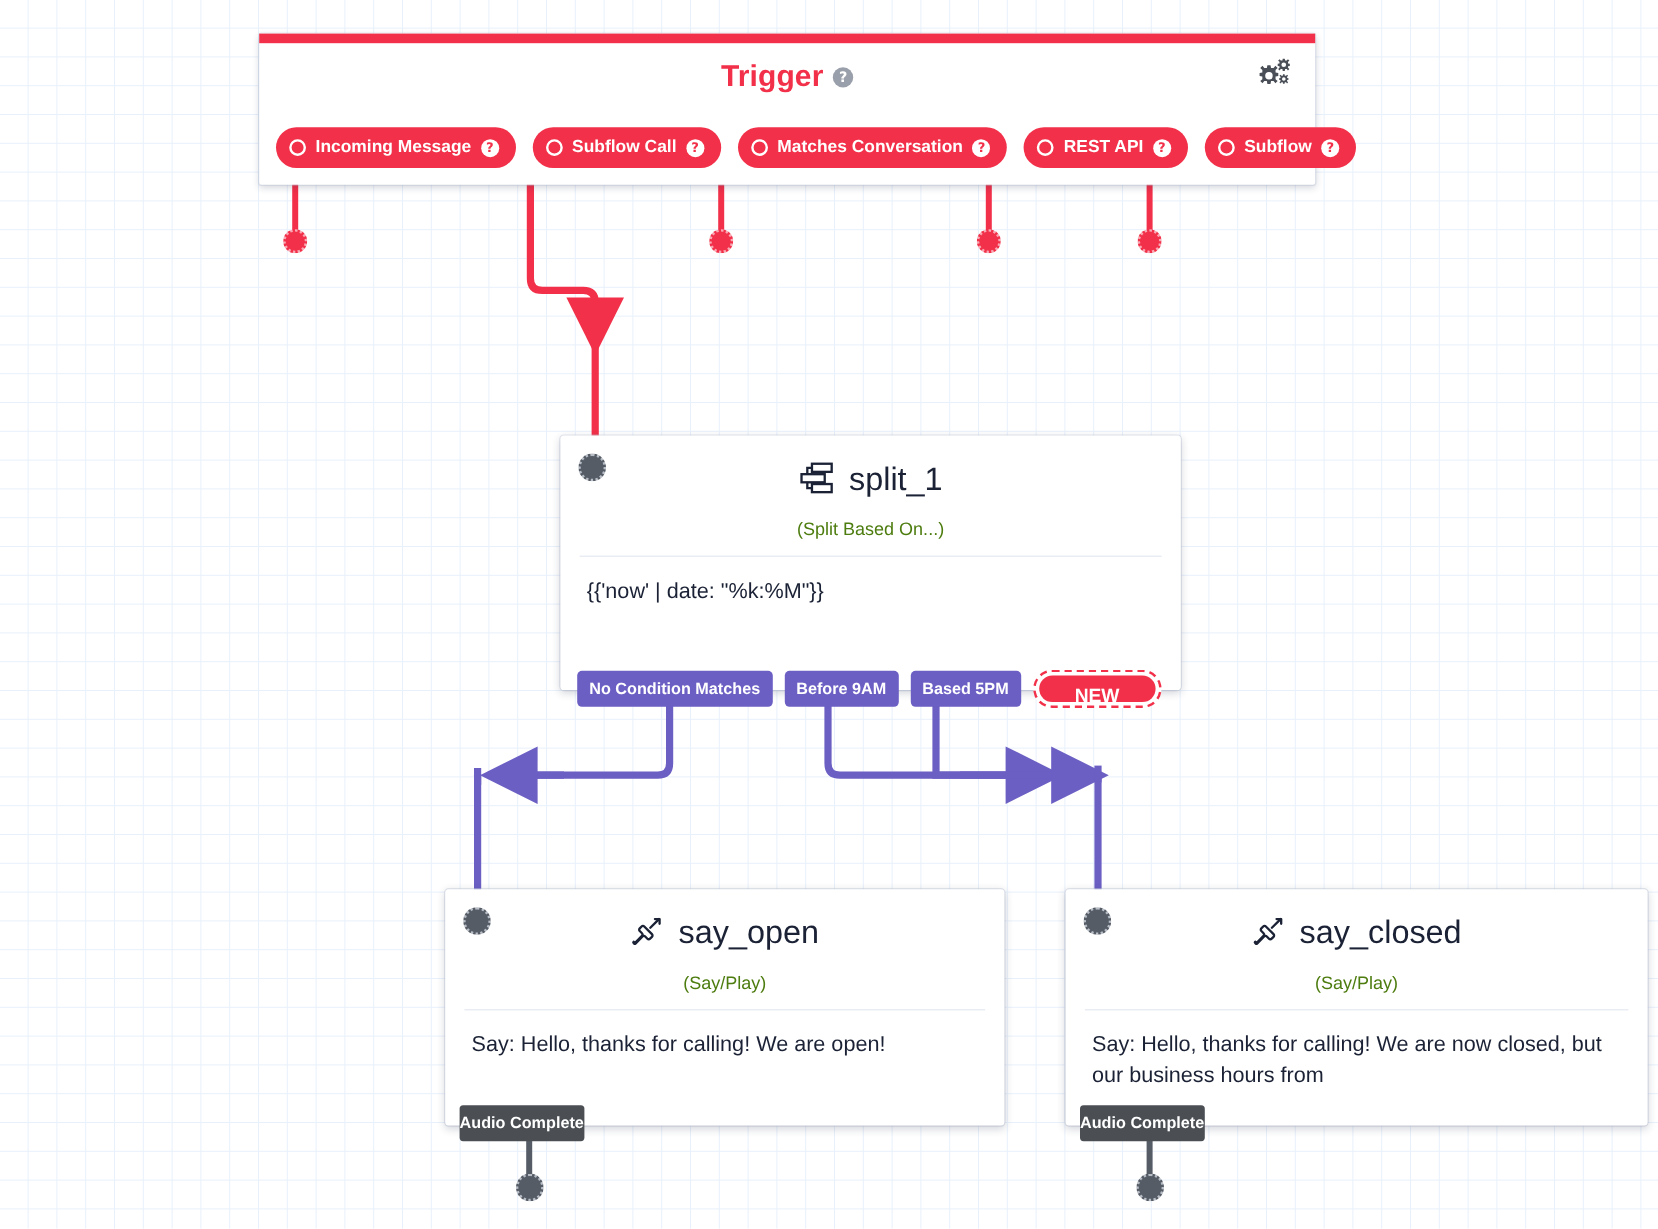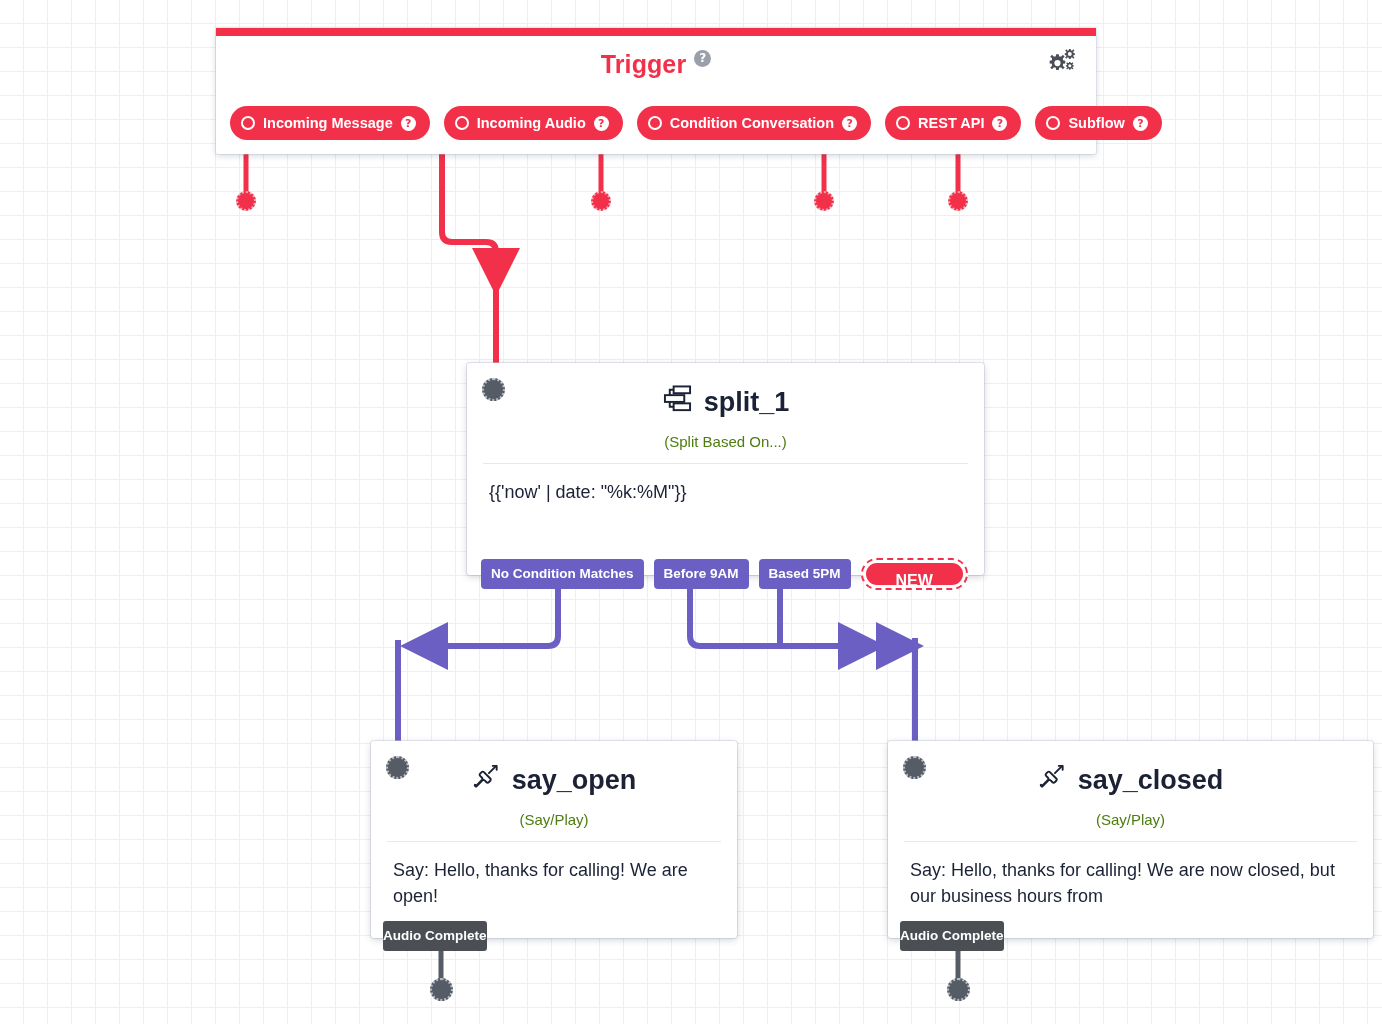--- a/index.html
+++ b/index.html
@@ -44,21 +44,21 @@
     background: #f23049;
   }
   .trigger-title {
     position: absolute; left: 0; top: 22px;
     width: 100%;
     text-align: center;
     font-size: 25px;
     font-weight: 700;
     color: #f23049;
     letter-spacing: .1px;
-    display: flex; align-items: flex-start; justify-content: center; gap: 8px;
+    display: flex; align-items: center; justify-content: center; gap: 8px;
   }
   .gear-stack {
     position: absolute; right: 20px; top: 20px;
     width: 34px; height: 32px;
     cursor: pointer;
   }
   .pill-row {
     position: absolute;
     left: 14px; right: 14px; top: 78px;
     display: flex; align-items: center; gap: 14px;
@@ -112,23 +112,23 @@
     border-radius: 3px;
     box-shadow: 0 2px 7px rgba(30,40,70,.20), 0 0 0 1px rgba(205,212,226,.5);
     z-index: 5;
   }
   .node-header {
     padding: 22px 18px 0 18px;
     text-align: center;
   }
   .node-title {
     font-size: 27px;
-    font-weight: 700;
+    font-weight: 400;
     color: #1b2235;
-    display: flex; align-items: center; justify-content: center; gap: 11px;
+    display: flex; align-items: flex-start; justify-content: center; gap: 11px;
     line-height: 1.05;
   }
   .node-subtitle {
     margin-top: 14px;
     font-size: 15px;
     color: #4d7c0f;
     text-align: center;
   }
   .node-divider {
     margin: 13px 16px 0 16px;
@@ -291,26 +291,26 @@
     </div>
 
     <div class="pill-row">
       <div class="trig-pill">
         <span class="radio-ring"></span>
         <span>Incoming Message</span>
         <span class="help-dot">?</span>
       </div>
       <div class="trig-pill">
         <span class="radio-ring"></span>
-        <span>Incoming Audio</span>
+        <span>Subflow Call</span>
         <span class="help-dot">?</span>
       </div>
       <div class="trig-pill">
         <span class="radio-ring"></span>
-        <span>Condition Conversation</span>
+        <span>Matches Conversation</span>
         <span class="help-dot">?</span>
       </div>
       <div class="trig-pill">
         <span class="radio-ring"></span>
         <span>REST API</span>
         <span class="help-dot">?</span>
       </div>
       <div class="trig-pill">
         <span class="radio-ring"></span>
         <span>Subflow</span>
@@ -349,21 +349,21 @@
     <div class="chip-row">
       <div class="cond-chip">No Condition Matches</div>
       <div class="cond-chip">Before 9AM</div>
       <div class="cond-chip">Based 5PM</div>
       <div class="new-btn-wrap">
         <div class="new-pill">NEW</div>
       </div>
     </div>
   </div>
 
-  <div class="node" style="left:371px; top:741px; width:366px; height:197px;">
+  <div class="node" style="left:371px; top:741px; width:466px; height:197px;">
     <div class="in-port"></div>
     <div class="node-header">
       <div class="node-title">
         <span class="node-icon">
           <svg viewBox="0 0 30 30" width="29" height="29" aria-hidden="true">
             <g fill="none" stroke="#1b2235" stroke-width="2" stroke-linejoin="round">
               <path d="M4.2,25.6 l6.1,-6.1 a1.6,1.6 0 0 0 0,-2.3 l-1.9,-1.9 a1.6,1.6 0 0 1 0,-2.3 l1.6,-1.6 a1.6,1.6 0 0 1 2.3,0 l6.6,6.6 a1.6,1.6 0 0 1 0,2.3 l-1.6,1.6 a1.6,1.6 0 0 1 -2.3,0 l-1.9,-1.9 a1.6,1.6 0 0 0 -2.3,0 l-6.1,6.1 a0.8,0.8 0 0 1 -1.1,0 l-0.5,-0.5 a0.8,0.8 0 0 1 0,-1.1 z" transform="translate(0,-2)"></path>
               <path d="M17.5,10.5 l7.5,-7.5" stroke-linecap="round"></path>
               <path d="M21.5,3 l4,0 l0,4" stroke-linecap="round"></path>
             </g>

